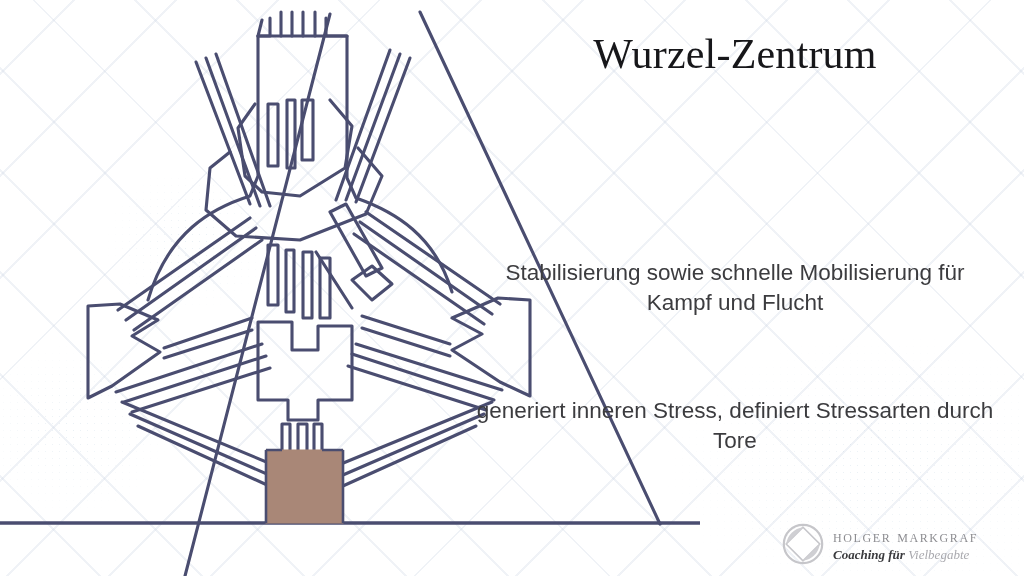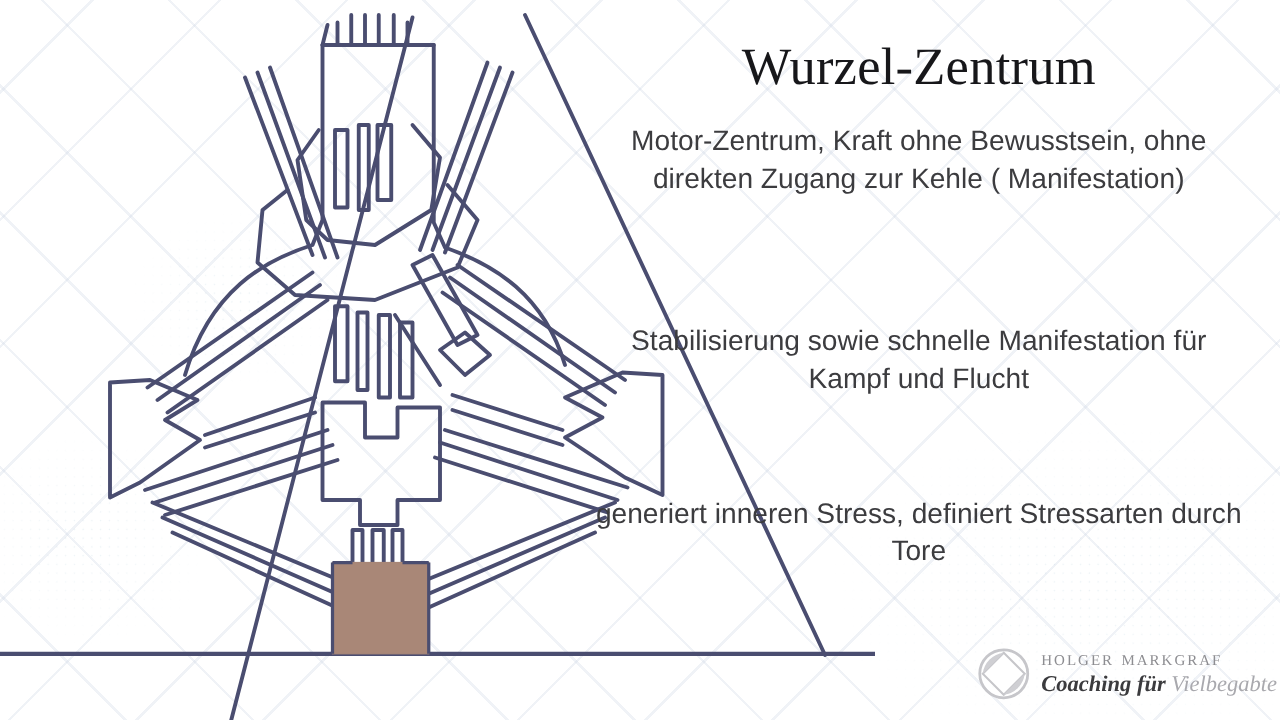--- a/index.html
+++ b/index.html
@@ -97,21 +97,21 @@
   .p5 { top: 396px; }
 
   
   .logo {
     position: absolute;
     left: 782px;
     top: 518px;
     width: 230px;
     height: 52px;
     display: flex;
-    align-items: flex-start;
+    align-items: center;
     gap: 9px;
   }
   .logo-mark {
     width: 42px;
     height: 42px;
     flex: 0 0 42px;
   }
   .logo-text {
     display: flex;
     flex-direction: column;
@@ -124,21 +124,21 @@
     letter-spacing: 1.6px;
     color: #8d8d91;
     font-variant: small-caps;
     text-transform: lowercase;
     white-space: nowrap;
   }
   .logo-name::first-letter { font-size: 17px; }
   .logo-tag {
     font-family: "Liberation Serif", "DejaVu Serif", serif;
     font-style: italic;
-    font-size: 18px;
+    font-size: 13px;
     margin-top: 3px;
     white-space: nowrap;
   }
   .logo-tag .t1 { color: #3b3b3e; font-weight: 700; }
   .logo-tag .t2 { color: #a9a9ae; font-weight: 400; }
 </style>
 </head>
 <body>
 
 <div id="slide">
@@ -226,24 +226,23 @@
 
     <rect x="266" y="450" width="77" height="73" fill="#a98777" stroke="#a98777" stroke-width="1"></rect>
     <path d="M266 450 L266 523 M343 450 L343 523" fill="none" stroke="#4a4d70" stroke-width="2.6"></path>
     <path d="M266 450 L282 450 M322 450 L343 450" fill="none" stroke="#4a4d70" stroke-width="2.6"></path>
   </svg>
 
   <div class="text-col">
 
     <div class="title">Wurzel-Zentrum</div>
 
-    <div class="para p1">Motor-Zentrum, Kraft ohne Bewusstsein, ohne direkten Zugang zur Kehle ( Manifestation)</div>
-
-
-    <div class="para p3">Stabilisierung sowie schnelle Manifestation für Kampf und Flucht</div>
+
+
+    <div class="para p3">Stabilisierung sowie schnelle Mobilisierung für Kampf und Flucht</div>
 
 
     <div class="para p5">generiert inneren Stress, definiert Stressarten durch Tore</div>
   </div>
 
   <div class="logo">
     <svg class="logo-mark" viewBox="0 0 42 42" aria-hidden="true">
       <circle cx="21" cy="21" r="19.2" fill="none" stroke="#c6c6ca" stroke-width="2.2"></circle>
       <path d="M21 4.2 L37.8 21 L21 37.8 L4.2 21 Z" fill="#ffffff" stroke="#c6c6ca" stroke-width="1.6"></path>
       <path d="M21 4.2 A19.2 19.2 0 0 0 4.2 21 Z" fill="#cfcfd3"></path>

